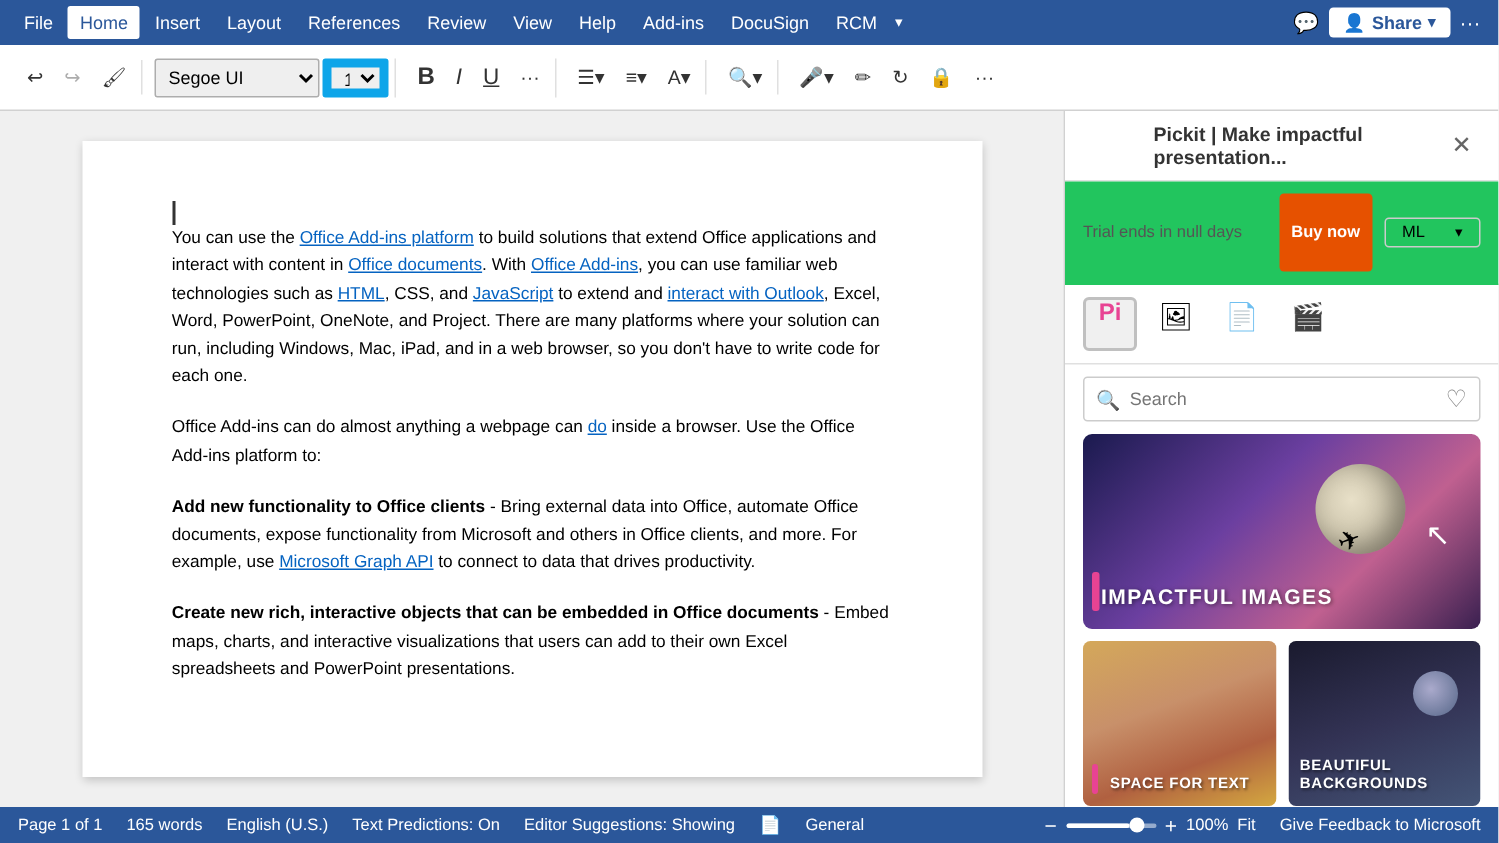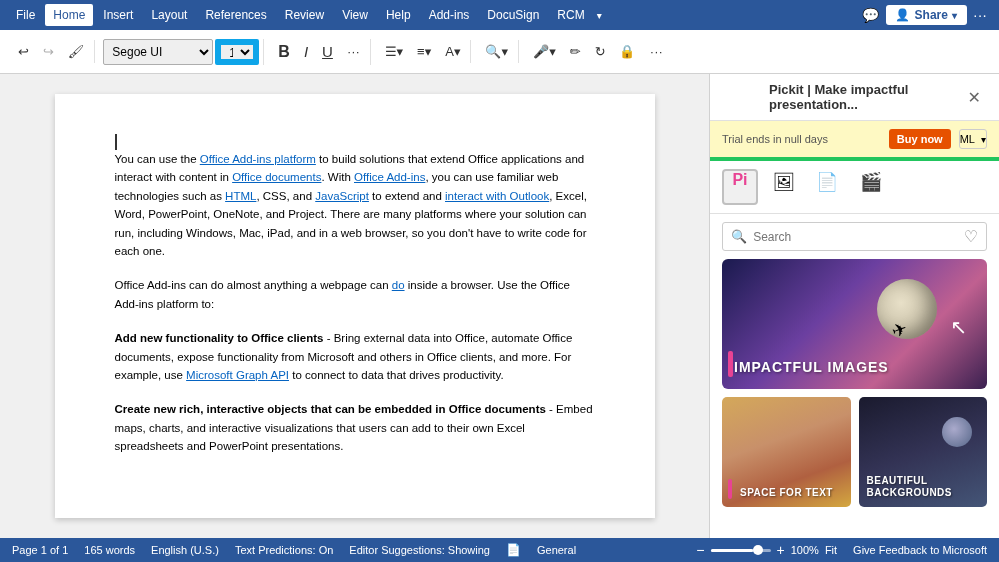--- a/index.html
+++ b/index.html
@@ -160,49 +160,49 @@
       border: none;
       cursor: pointer;
       font-size: 16px;
       color: #666;
       padding: 2px 6px;
     }
     .trial-banner {
       display: flex;
       align-items: center;
       padding: 8px 12px;
-      background: #fef9c3;
-      border-bottom: 4px solid #22c55e;
+      background: #22c55e;
+      border-bottom: 1px solid #22c55e;
       gap: 8px;
     }
     .trial-text {
       flex: 1;
       font-size: 11px;
       color: #555;
     }
     .buy-btn {
       background: #e65100;
       color: white;
       border: none;
       border-radius: 3px;
-      padding: 4px 8px;
+      padding: 20px 8px;
       font-size: 11px;
       cursor: pointer;
       font-weight: 600;
     }
     .ml-btn {
       background: none;
       border: 1px solid #ccc;
       border-radius: 3px;
-      padding: 3px 0;
+      padding: 3px 11px;
       font-size: 11px;
       cursor: pointer;
       display: flex;
       align-items: center;
-      gap: 6px;
+      gap: 20px;
       justify-content: center;
     }
     .sidebar-tabs {
       display: flex;
       align-items: center;
       padding: 8px 12px;
       gap: 8px;
       border-bottom: 1px solid #e0e0e0;
     }
     .tab-icon {

